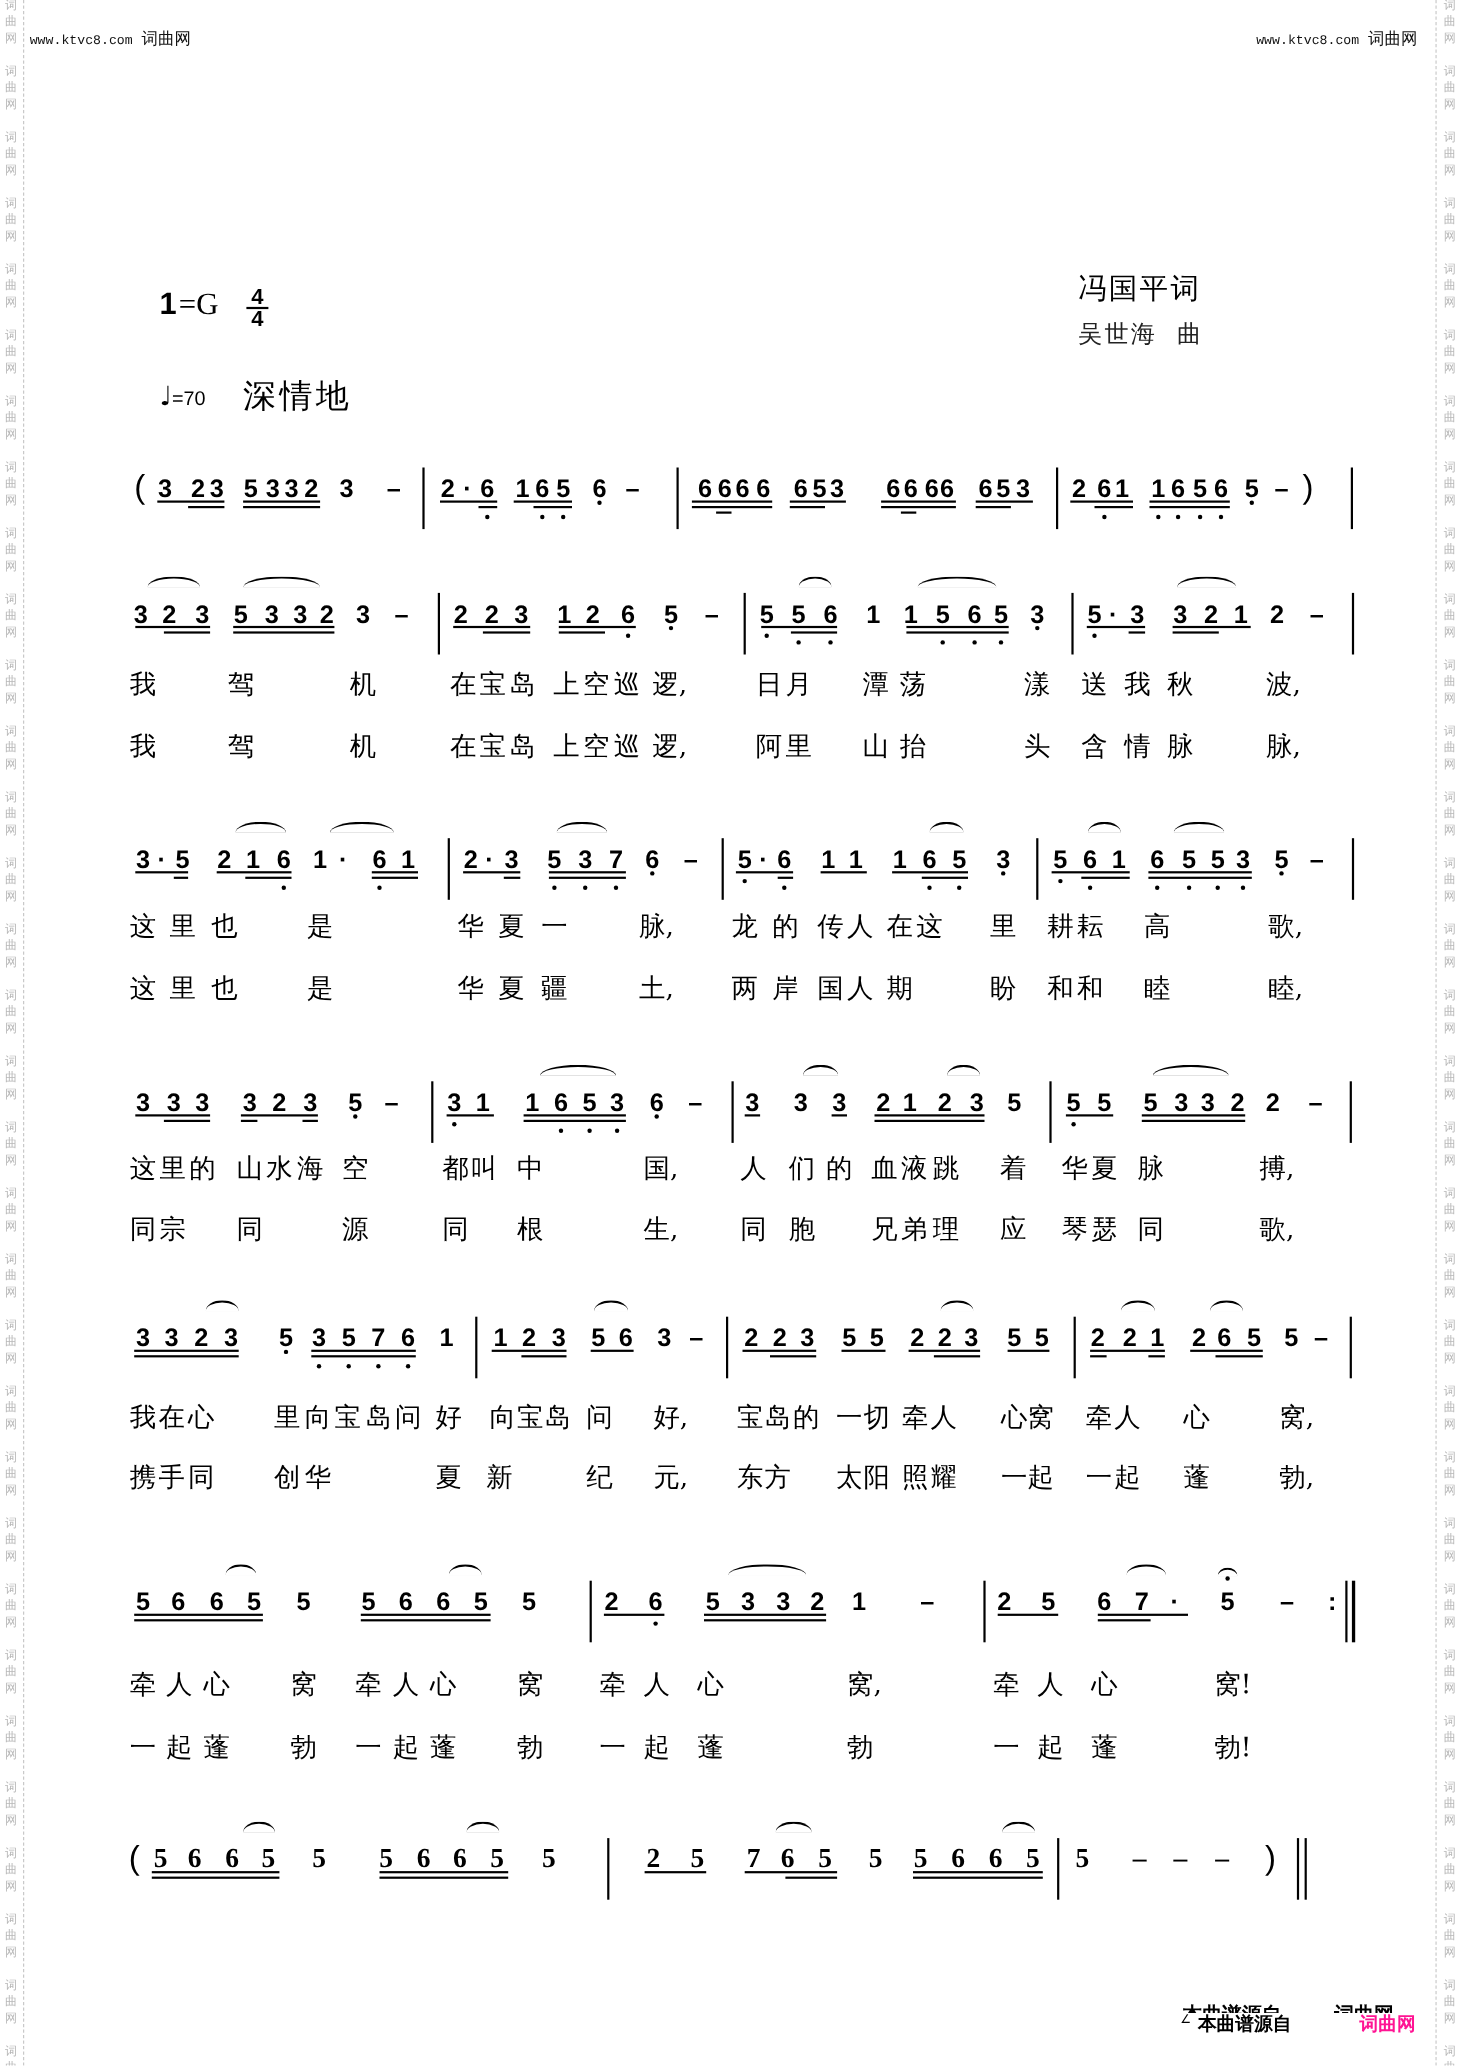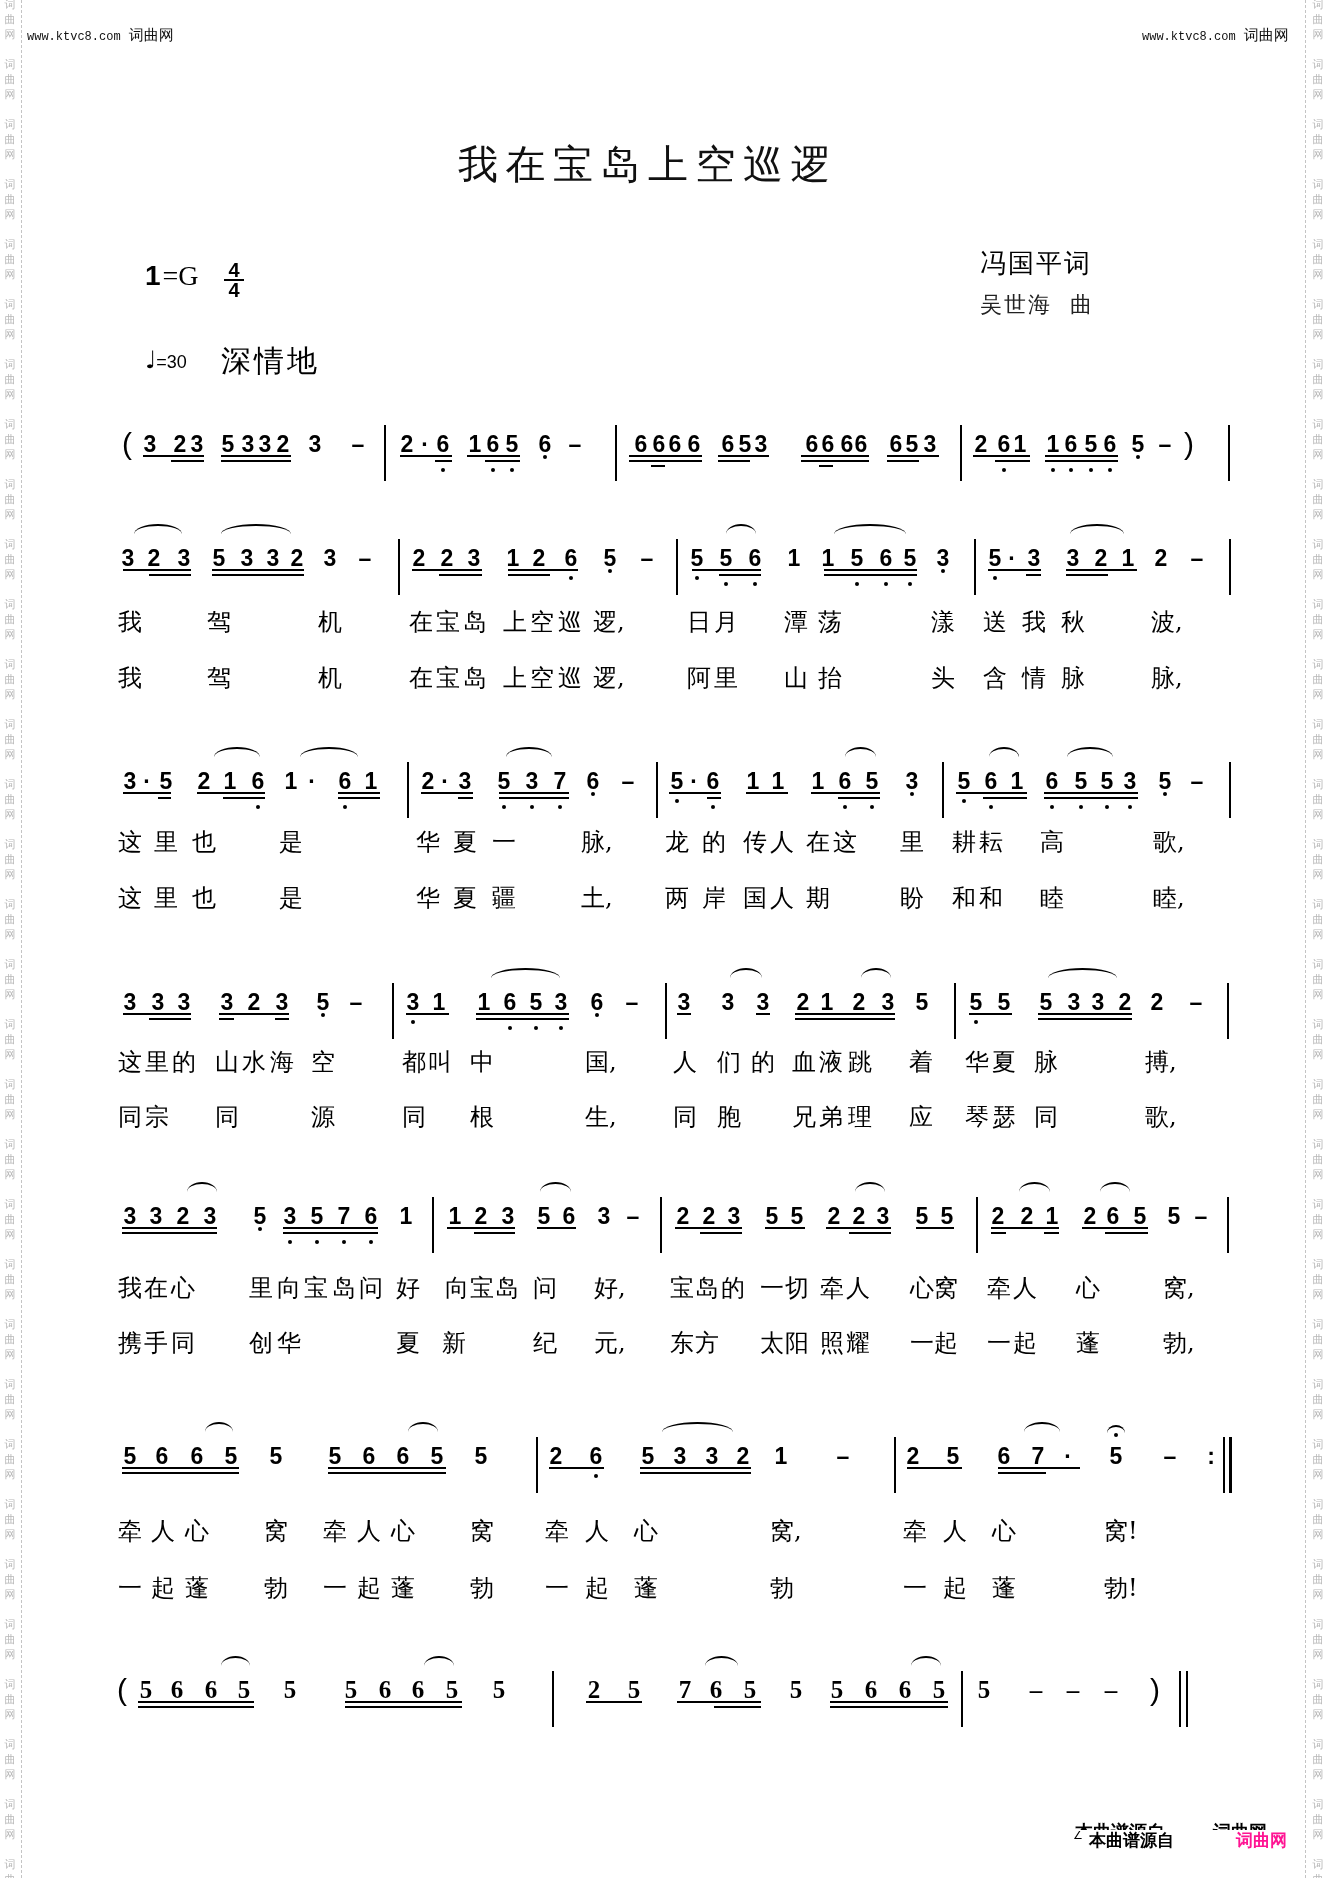--- a/index.html
+++ b/index.html
@@ -254,34 +254,33 @@
       <span class="mchar" data-name="margin-watermark-char" style="top: 1829px;">网</span>
     </div>
 
   <div class="hdr" style="left:27px" data-name="header-watermark-left">
     <span class="url" data-name="header-left-url">www.ktvc8.com</span><span class="site" data-name="header-left-site-name">词曲网</span>
   </div>
   <div class="hdr" style="left:1142px" data-name="header-watermark-right">
     <span class="url" data-name="header-right-url">www.ktvc8.com</span><span class="site" data-name="header-right-site-name">词曲网</span>
   </div>
 
-  <div class="title" data-name="song-title">我在宝岛上空巡逻</div>
 
   <div class="key" data-name="key-signature">
     <span class="key-degree" data-name="key-degree">1</span><span class="key-eq" data-name="key-pitch">=G</span>
   </div>
   <div class="timesig" data-name="time-signature">
     <div data-name="time-signature-numerator">4</div>
     <div class="ts-line" data-name="time-signature-divider"></div>
     <div data-name="time-signature-denominator">4</div>
   </div>
 
   <div class="tempo" data-name="tempo-marking">
     <span class="tempo-note" data-name="quarter-note-icon">♩</span>
-      <span class="tempo-bpm" data-name="tempo-bpm">=30</span>
+      <span class="tempo-bpm" data-name="tempo-bpm">=70</span>
   </div>
   <div class="expr" data-name="expression-marking">深情地</div>
 
   <div class="lyricist" data-name="lyricist-credit">冯国平词</div>
   <div class="composer" data-name="composer-credit">吴世海  曲</div>
 
   <div id="score" data-name="jianpu-score">
       <div class="score-line" data-name="score-line-intro">
         <div class="ul" data-name="beam-underline-level-1" style="left: 143px; width: 61px; top: 455px;"></div>
         <div class="ul" data-name="beam-underline-level-2" style="left: 171px; width: 33px; top: 460px;"></div>

